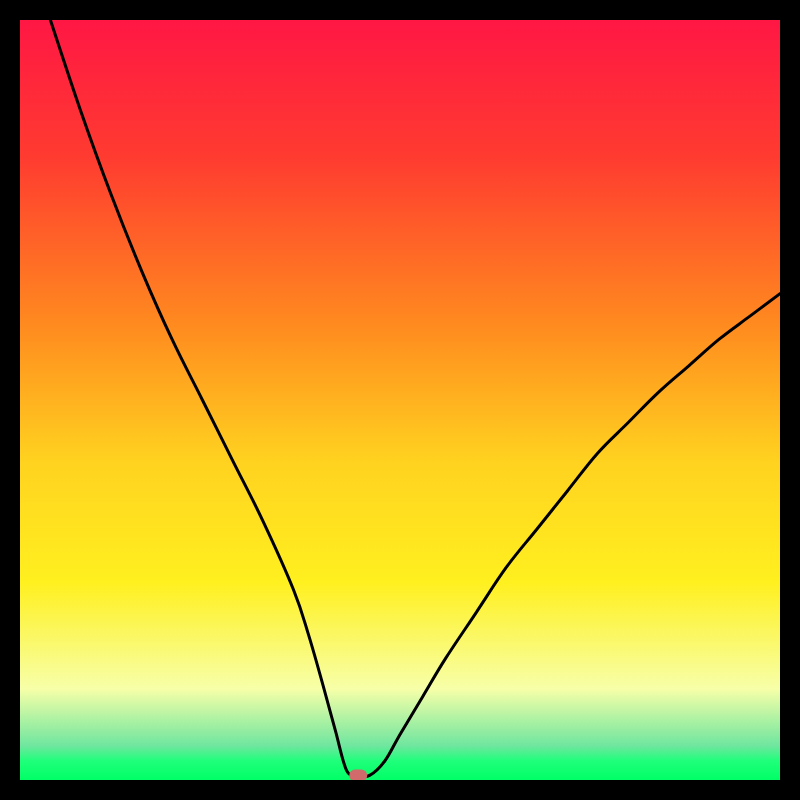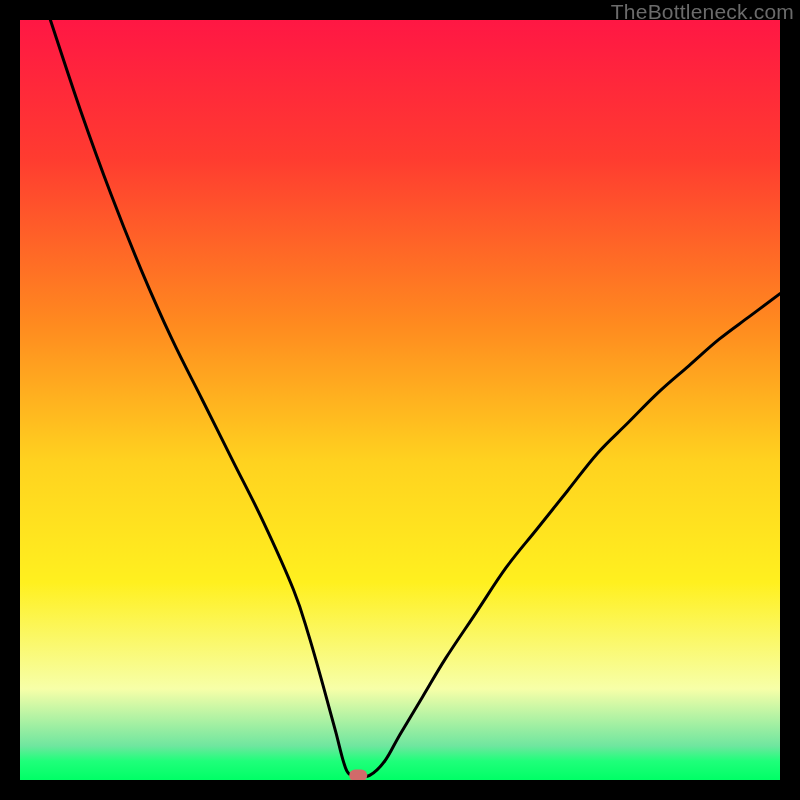--- a/index.html
+++ b/index.html
@@ -53,14 +53,13 @@
             <stop offset="97.5%" stop-color="#1fff7a"></stop>
             <stop offset="100%" stop-color="#00ff66"></stop>
           </linearGradient>
       </defs>
       <rect id="bg-rect" x="0" y="0" width="760" height="760" fill="url(#bg-grad)"></rect>
       <path id="curve-left" fill="none" stroke-width="3" stroke-linecap="round" stroke-linejoin="round" d="M 30.400000000000002 0 C 35.872 16.416000000000007, 49.85600000000001 59.736000000000054, 60.800000000000004 91.20000000000005 C 71.744 122.66400000000004, 80.256 146.07199999999997, 91.2 174.79999999999995 C 102.144 203.52799999999993, 110.656 224.80799999999994, 121.60000000000001 250.79999999999995 C 132.544 276.792, 141.056 295.944, 152 319.20000000000005 C 162.944 342.4560000000001, 171.45600000000002 358.112, 182.4 380 C 193.344 401.888, 201.85600000000002 418.91200000000003, 212.8 440.8 C 223.744 462.688, 232.25600000000003 478.344, 243.20000000000002 501.59999999999997 C 254.144 524.856, 265.39199999999994 549.48, 273.59999999999997 570 C 281.808 590.52, 283.32800000000003 597.816, 288.8 615.6 C 294.272 633.384, 299.212 651.6999999999999, 304 668.8 C 308.788 685.9, 311.296 695.8256, 315.4 710.6 C 319.50399999999996 725.3744, 322.696 742.8088, 326.8 750.88 C 330.904 758.9512, 336.14799999999997 754.6192000000001, 338.2 755.44" stroke="#000000"></path>
       <path id="curve-right" fill="none" stroke-width="3" stroke-linecap="round" stroke-linejoin="round" d="M 338.2 755.44 C 340.252 755.44, 344.812 758.0392, 349.6 755.44 C 354.38800000000003 752.8408000000001, 359.32800000000003 748.3872, 364.8 741 C 370.272 733.6128, 373.16 726.028, 380 714.4 C 386.84 702.7719999999999, 394.592 690.0799999999999, 402.8 676.4 C 411.00800000000004 662.72, 416.024 653.448, 425.6 638.4 C 435.17600000000004 623.352, 445.056 609.2159999999999, 456 592.8 C 466.944 576.384, 475.456 562.248, 486.40000000000003 547.2 C 497.34400000000005 532.152, 505.8560000000001 522.88, 516.8000000000001 509.2 C 527.744 495.52, 536.256 484.88, 547.1999999999999 471.2 C 558.1439999999999 457.52, 566.6560000000001 445.512, 577.6 433.2 C 588.544 420.888, 597.056 413.744, 608 402.8 C 618.944 391.856, 627.456 382.65999999999997, 638.4 372.4 C 649.3439999999999 362.14, 657.856 355.3759999999999, 668.8 345.79999999999995 C 679.7439999999999 336.224, 688.2560000000001 328.09200000000004, 699.2 319.20000000000005 C 710.144 310.30800000000005, 718.6560000000001 304.60800000000006, 729.6 296.40000000000003 C 740.544 288.192, 754.528 277.70399999999995, 760 273.59999999999997" stroke="#000000"></path>
       <rect id="marker" rx="6" ry="6" x="329.2" y="749.44" width="18" height="12" fill="#d16a6a"></rect>
     </svg>
   </div>
-  <div class="watermark">TheBottleneck.com</div>
 </div>
 
 </body></html>

